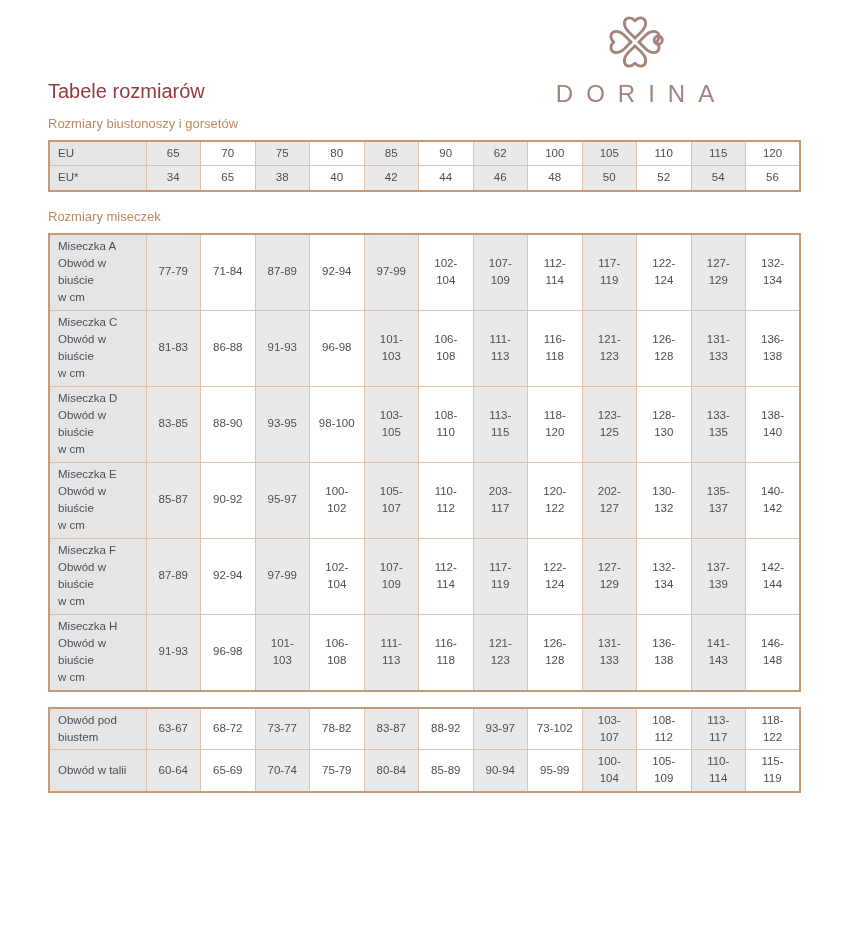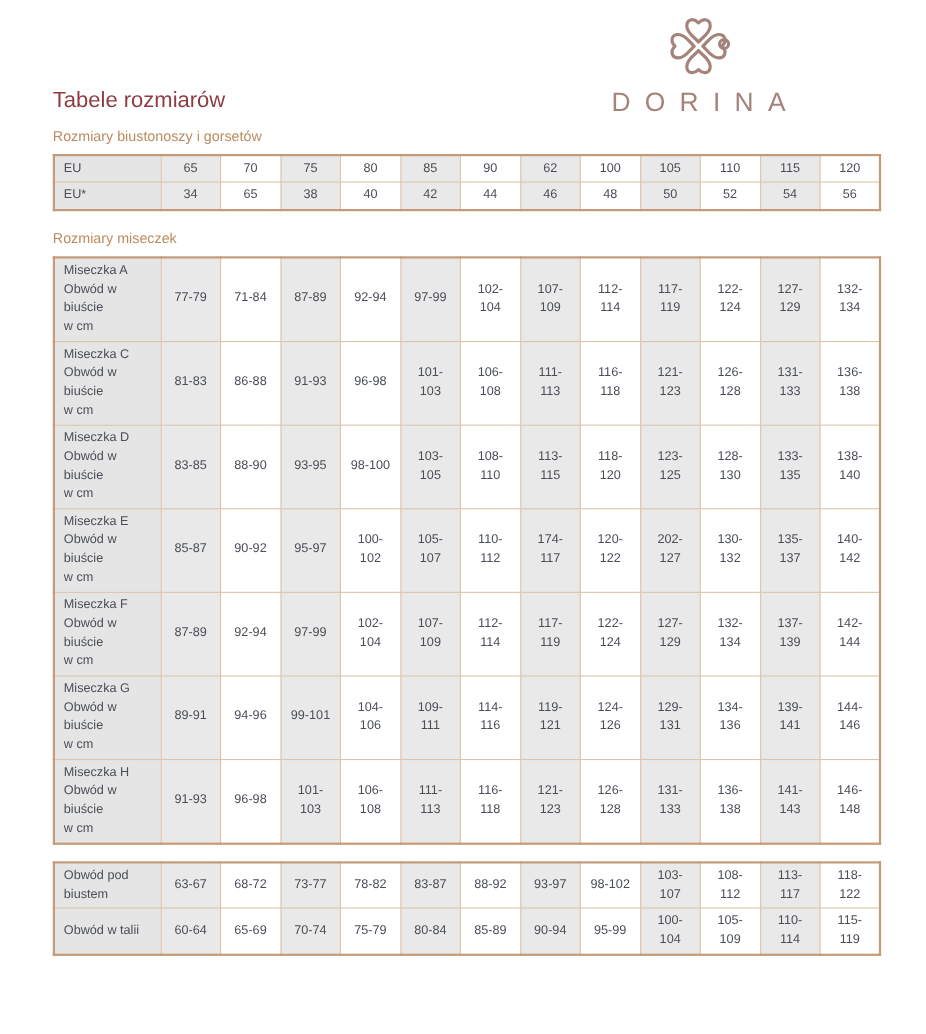--- a/index.html
+++ b/index.html
@@ -140,21 +140,21 @@
             <td class="value-cell">138-140</td>
           </tr>
           <tr>
             <td class="label-cell">Miseczka E<br>Obwód w biuście<br>w cm</td>
             <td class="value-cell shaded">85-87</td>
             <td class="value-cell">90-92</td>
             <td class="value-cell shaded">95-97</td>
             <td class="value-cell">100-102</td>
             <td class="value-cell shaded">105-107</td>
             <td class="value-cell">110-112</td>
-            <td class="value-cell shaded">174-117</td>
+            <td class="value-cell shaded">203-117</td>
             <td class="value-cell">120-122</td>
             <td class="value-cell shaded">202-127</td>
             <td class="value-cell">130-132</td>
             <td class="value-cell shaded">135-137</td>
             <td class="value-cell">140-142</td>
           </tr>
           <tr>
             <td class="label-cell">Miseczka F<br>Obwód w biuście<br>w cm</td>
             <td class="value-cell shaded">87-89</td>
             <td class="value-cell">92-94</td>
@@ -163,35 +163,20 @@
             <td class="value-cell shaded">107-109</td>
             <td class="value-cell">112-114</td>
             <td class="value-cell shaded">117-119</td>
             <td class="value-cell">122-124</td>
             <td class="value-cell shaded">127-129</td>
             <td class="value-cell">132-134</td>
             <td class="value-cell shaded">137-139</td>
             <td class="value-cell">142-144</td>
           </tr>
           <tr>
-            <td class="label-cell">Miseczka G<br>Obwód w biuście<br>w cm</td>
-            <td class="value-cell shaded">89-91</td>
-            <td class="value-cell">94-96</td>
-            <td class="value-cell shaded">99-101</td>
-            <td class="value-cell">104-106</td>
-            <td class="value-cell shaded">109-111</td>
-            <td class="value-cell">114-116</td>
-            <td class="value-cell shaded">119-121</td>
-            <td class="value-cell">124-126</td>
-            <td class="value-cell shaded">129-131</td>
-            <td class="value-cell">134-136</td>
-            <td class="value-cell shaded">139-141</td>
-            <td class="value-cell">144-146</td>
-          </tr>
-          <tr>
             <td class="label-cell">Miseczka H<br>Obwód w biuście<br>w cm</td>
             <td class="value-cell shaded">91-93</td>
             <td class="value-cell">96-98</td>
             <td class="value-cell shaded">101-103</td>
             <td class="value-cell">106-108</td>
             <td class="value-cell shaded">111-113</td>
             <td class="value-cell">116-118</td>
             <td class="value-cell shaded">121-123</td>
             <td class="value-cell">126-128</td>
             <td class="value-cell shaded">131-133</td>
@@ -206,21 +191,21 @@
       <tbody>
           <tr>
             <td class="label-cell">Obwód pod<br>biustem</td>
             <td class="value-cell shaded">63-67</td>
             <td class="value-cell">68-72</td>
             <td class="value-cell shaded">73-77</td>
             <td class="value-cell">78-82</td>
             <td class="value-cell shaded">83-87</td>
             <td class="value-cell">88-92</td>
             <td class="value-cell shaded">93-97</td>
-            <td class="value-cell">98-102</td>
+            <td class="value-cell">73-102</td>
             <td class="value-cell shaded">103-107</td>
             <td class="value-cell">108-112</td>
             <td class="value-cell shaded">113-117</td>
             <td class="value-cell">118-122</td>
           </tr>
           <tr>
             <td class="label-cell">Obwód w talii</td>
             <td class="value-cell shaded">60-64</td>
             <td class="value-cell">65-69</td>
             <td class="value-cell shaded">70-74</td>

